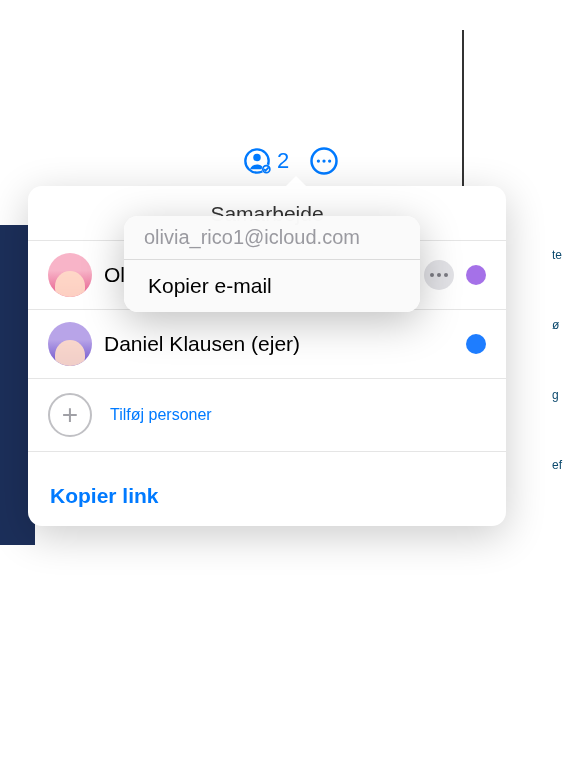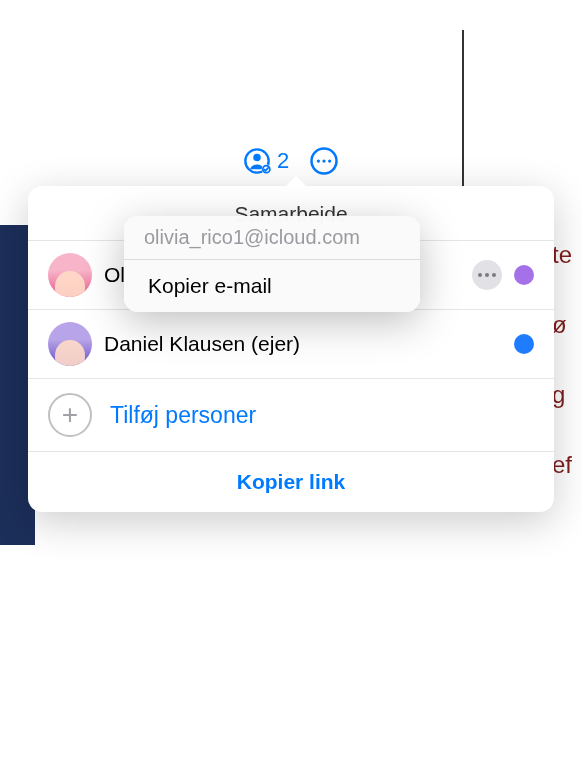--- a/index.html
+++ b/index.html
@@ -22,22 +22,22 @@
       width: 35px;
       height: 320px;
       background: #1c2f5a;
     }
     .bg-right {
       position: absolute;
       top: 220px;
       right: 0;
       width: 30px;
       height: 400px;
-      color: #7f1d1d;
-      font-size: 24px;
+      color: #0c4a6e;
+      font-size: 12px;
       line-height: 70px;
       overflow: hidden;
       margin-left: 24px;
     }
     .toolbar {
       position: absolute;
       top: 136px;
       left: 0;
       right: 0;
       height: 50px;
@@ -59,21 +59,21 @@
       height: 28px;
     }
     .more-circle-icon {
       width: 30px;
       height: 30px;
     }
     .popover {
       position: absolute;
       top: 186px;
       left: 28px;
-      width: 526px;
+      width: 478px;
       background: #fff;
       border-radius: 14px;
       box-shadow: 0 10px 40px rgba(0,0,0,0.2);
       padding-bottom: 10px;
     }
     .popover::before {
       content: '';
       position: absolute;
       top: -10px;
       left: 256px;
@@ -170,27 +170,27 @@
       justify-content: center;
       flex-shrink: 0;
     }
     .add-plus {
       font-size: 28px;
       color: #a0a0a6;
       font-weight: 300;
       line-height: 1;
     }
     .add-label {
-      font-size: 23px;
+      font-size: 16px;
       color: #007aff;
     }
     .footer-row {
       display: flex;
-      justify-content: center;
-      padding: 18px 22px 8px;
+      justify-content: flex-start;
+      padding: 32px 22px 8px;
       border-top: 1px solid rgba(0,0,0,0.1);
     }
     .copy-link {
       font-size: 21px;
       color: #007aff;
       font-weight: 600;
     }
     .context-menu {
       position: absolute;
       top: 216px;

